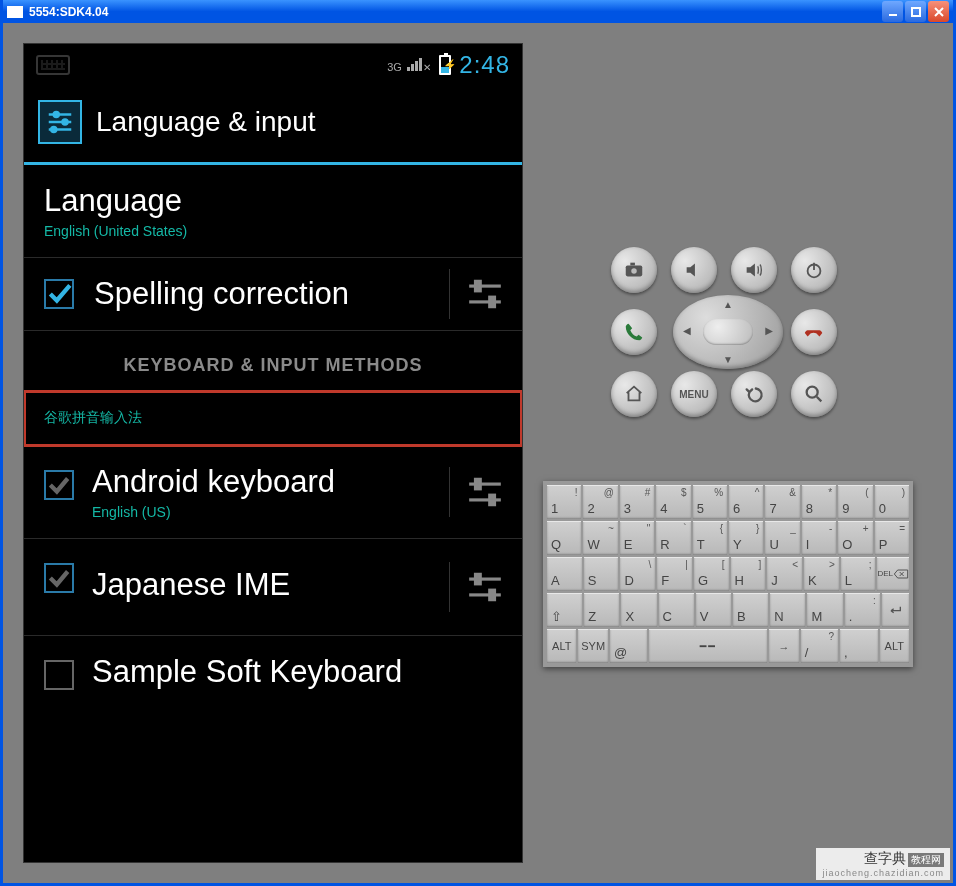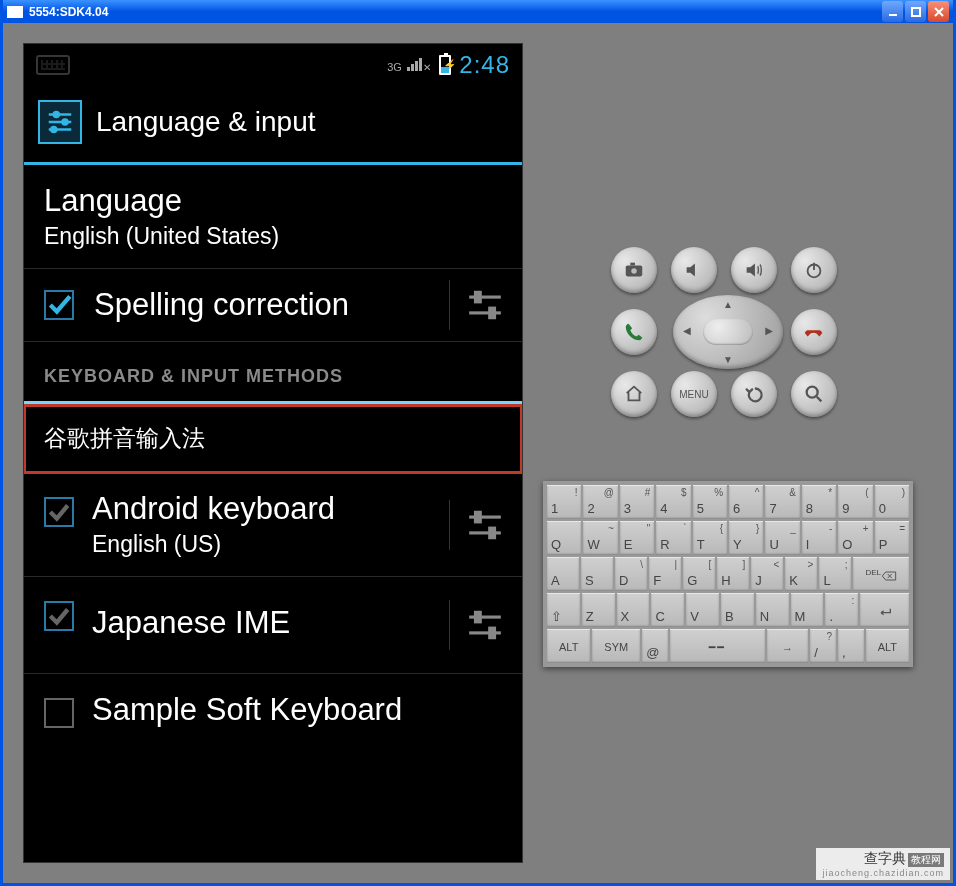--- a/index.html
+++ b/index.html
@@ -64,56 +64,56 @@
 .sliders-icon-box {
   width:44px; height:44px; background:#0a2a3a; border:2px solid #33b5e5;
   display:flex; align-items:center; justify-content:center;
 }
 .sliders-icon-box svg{width:30px;height:30px;}
 
 .list { overflow:hidden; }
 .row { padding: 18px 20px; border-bottom:1px solid #2a2a2a; position:relative;}
 .row.nosep { border-bottom:none; }
 .row-title { font-size:31px; color:#fff; margin-bottom:4px;}
-.row-sub { font-size:23px; color:#ffffff; }
+.row-sub { font-size:14px; color:#14b8a6; }
 .row-flex { display:flex; align-items:center; }
 .chk { width:30px; height:30px; border:2px solid #666; margin-right:20px; display:flex; align-items:center; justify-content:center; flex-shrink:0;}
 .chk.checked{border-color:#2a7aa8;}
 .chk.checked svg{width:26px;height:26px;}
 .row-settings-icon { position:absolute; right:18px; top:50%; transform:translateY(-50%); padding-left:16px; border-left:1px solid #333; height:50px; display:flex; align-items:center;}
 .row-settings-icon svg{width:38px;height:32px;}
-.section-header { font-size:18px; letter-spacing:1px; color:#8a8a8a; font-weight:bold; padding:24px 20px 14px; border-bottom:4px solid #7dd3fc;}
+.section-header { font-size:18px; letter-spacing:1px; color:#8a8a8a; font-weight:bold; padding:24px 20px 14px; border-bottom:1px solid #7dd3fc;text-align:center;}
 .highlight { outline:3px solid #c0392b; outline-offset:-2px; }
 .indent { padding-left: 68px; }
 .indent .chk { position:absolute; left:20px; top:24px;}
 
 
 .side { flex:1; display:flex; flex-direction:column; align-items:center; gap:60px; padding-top:200px;}
 .ctrl-cluster { display:grid; grid-template-columns: repeat(4, 54px); grid-auto-rows:54px; gap:8px 6px; justify-content:center; align-items:center;}
 .rbtn { width:46px; height:46px; border-radius:50%; background:radial-gradient(circle at 30% 30%, #e8e8e8, #a8a8a8); box-shadow: inset 0 -2px 4px rgba(0,0,0,.3), 0 2px 3px rgba(0,0,0,.4); display:flex; align-items:center; justify-content:center; color:#555;}
 .rbtn.end{color:#b03020;}
 .rbtn.call{color:#2a7a3a;}
 .rbtn svg{width:22px;height:22px;}
-.rbtn .txt{font-size:10px;font-weight:normal;color:#555;}
+.rbtn .txt{font-size:10px;font-weight:bold;color:#555;}
 .dpad { grid-column: 2 / span 2; grid-row: 2; width:110px; height:74px; position:relative; justify-self:center;}
 .dpad-ring{position:absolute;inset:0;border-radius:50%/50%;background:radial-gradient(circle at 30% 30%, #ddd, #999);box-shadow:inset 0 -2px 4px rgba(0,0,0,.3),0 2px 3px rgba(0,0,0,.4);}
 .dpad-center{position:absolute;left:30px;top:24px;width:50px;height:26px;border-radius:13px;background:radial-gradient(circle at 30% 30%,#eee,#bbb);box-shadow:inset 0 -1px 2px rgba(0,0,0,.3);}
 .dpad-arrow{position:absolute;font-size:10px;color:#555;}
 .dpad-arrow.up{top:4px;left:50px;}
 .dpad-arrow.down{bottom:4px;left:50px;}
 .dpad-arrow.left{left:10px;top:30px;}
 .dpad-arrow.right{right:10px;top:30px;}
 
 
 .hwkb { width:370px; background:#999; padding:3px; box-shadow:0 2px 6px rgba(0,0,0,.5);}
 .hwkb-row { display:flex; height:36px; }
 .hwkey { flex:1; margin:1px; background:linear-gradient(#d0d0d0,#b8b8b8); box-shadow:inset 0 1px 0 #e8e8e8, inset 0 -1px 2px rgba(0,0,0,.3); position:relative; display:flex; align-items:flex-end; justify-content:flex-start; padding:0 4px 3px; font-size:13px; color:#444;}
 .hwkey .sup{position:absolute;top:2px;right:4px;font-size:10px;color:#555;}
 .hwkey.w4{flex:4;}
-.hwkey.ct{align-items:flex-start;justify-content:center;padding:12px;font-size:11px;}
+.hwkey.ct{align-items:center;justify-content:center;padding:0;font-size:11px;}
 .hwkey svg{width:16px;height:14px;}
 
 
 .watermark {
   position:absolute; right:6px; bottom:6px;
   background:rgba(255,255,255,.85); padding:2px 6px;
   font-size:14px; color:#333; display:flex; flex-direction:column; align-items:flex-end;
 }
 .watermark .sm{font-size:9px;color:#888;letter-spacing:1px;}
 .watermark .badge{display:inline-block;background:#7a7a7a;color:#fff;font-size:10px;padding:0 3px;margin-left:2px;}

